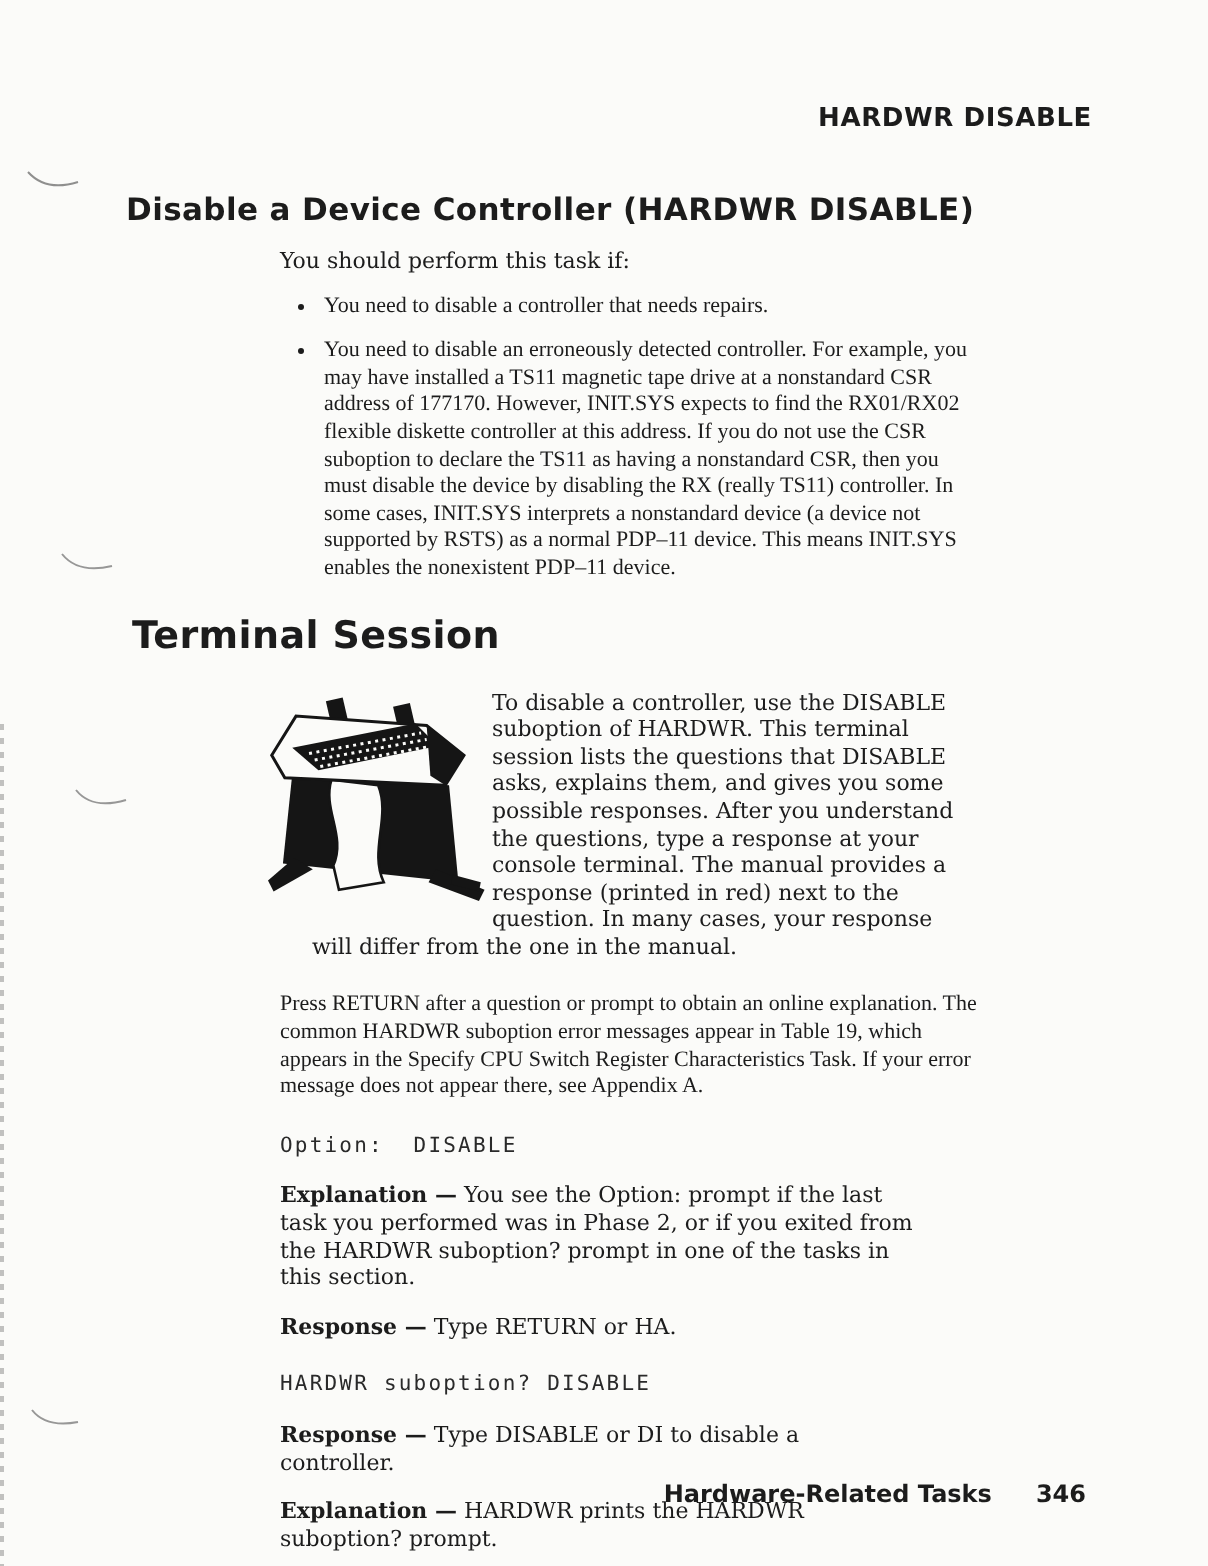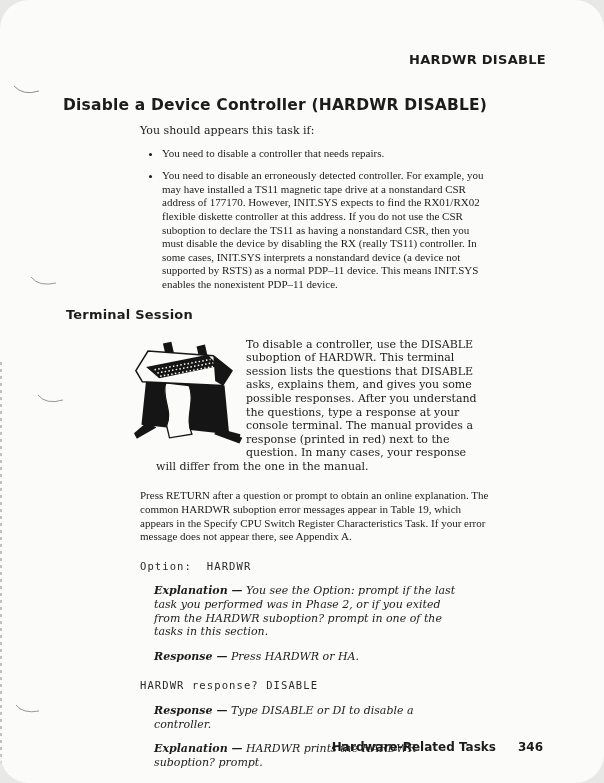--- a/index.html
+++ b/index.html
@@ -4,21 +4,20 @@
 <style>
   html,body{margin:0;padding:0;background:#e8e8e6;}
   .page{
     position:relative;
     width:604px;height:783px;
     margin:0 auto;
     background:#fbfbf9;
     color:#1c1c1c;
     font-family:"DejaVu Serif", serif;
     overflow:hidden;
-    border-radius:29px;
   }
   
   .running-head{
     position:absolute;top:52px;right:58px;
     font-family:"DejaVu Sans", "Liberation Sans", sans-serif;
     font-weight:bold;font-size:13px;letter-spacing:.3px;
   }
   
   .flow{position:absolute;top:96px;left:0;width:528px;}
   h1.section-title{
@@ -29,38 +28,38 @@
   .body-text{font-size:11px;line-height:13.6px;}
   .intro{margin:13px 40px 0 140px;}
   .perform{margin:10px 40px 0 140px;}
   ul.reasons{margin:9px 40px 0 140px;padding-left:21px;list-style:disc;font-family:Liberation Serif, serif;}
   ul.reasons li{padding-left:1px;}
   ul.reasons li + li{margin-top:9px;}
   ul.reasons li::marker{font-size:9px;}
   h2.ts-title{
     margin:15px 0 0 66px;
     font-family:"DejaVu Sans", "Liberation Sans", sans-serif;
-    font-size:13px;font-weight:bold;letter-spacing:.2px;
+    font-size:19px;font-weight:bold;letter-spacing:.2px;
   }
   .ts-body{margin:7px 34px 0 140px;}
   .terminal-fig{
     float:left;width:112px;height:110px;
     margin:2px 0 2px -6px;
   }
   .terminal-fig svg{display:block;width:112px;height:108px;}
   .ts-intro{margin:16px;}
   .press-return{margin-top:8px;font-family:Liberation Serif, serif;}
   .prompt{
     clear:both;
     margin:16px 0 0 0;
     font-family:"DejaVu Sans Mono", "Liberation Mono", monospace;
     font-size:10.5px;letter-spacing:1.1px;color:#2a2a2a;
     white-space:pre;
   }
-  .entry{margin:11px 34px 0 14px;font-style:italic;}
+  .entry{margin:11px 34px 0 0;}
   .entry .lbl{font-weight:bold;}
   
   .footer{
     position:absolute;top:740px;right:61px;
     display:flex;gap:22px;align-items:center;
     font-family:"DejaVu Sans", "Liberation Sans", sans-serif;
     font-weight:bold;font-size:12px;margin-left:17px;
   }
   
   .scan-mark{position:absolute;pointer-events:none;}
@@ -88,21 +87,21 @@
       <path d="M1,3 Q8,12 24,9" fill="none" stroke="#555" stroke-width="1" opacity=".6"></path>
     </svg>
   <div class="edge-strip"></div>
 
   <div class="running-head">HARDWR DISABLE</div>
 
   <div class="flow">
     <h1 class="section-title">Disable a Device Controller (HARDWR DISABLE)</h1>
 
 
-    <p class="body-text perform">You should appears this task if:</p>
+    <p class="body-text perform">You should perform this task if:</p>
 
     <ul class="reasons body-text">
       <li>You need to disable a controller that needs repairs.</li>
       <li>You need to disable an erroneously detected controller. For example, you may have installed a TS11 magnetic tape drive at a nonstandard CSR address of 177170. However, INIT.SYS expects to find the RX01/RX02 flexible diskette controller at this address. If you do not use the CSR suboption to declare the TS11 as having a nonstandard CSR, then you must disable the device by disabling the RX (really TS11) controller. In some cases, INIT.SYS interprets a nonstandard device (a device not supported by RSTS) as a normal PDP–11 device. This means INIT.SYS enables the nonexistent PDP–11 device.</li>
     </ul>
 
     <h2 class="ts-title">Terminal Session</h2>
 
     <div class="ts-body body-text">
       <div class="terminal-fig">
@@ -126,27 +125,27 @@
           <line x1="25" y1="33.5" x2="85" y2="22.5" stroke="#fbfbf9" stroke-width="1.6" stroke-dasharray="1.6 2.4"></line>
           <line x1="28" y1="37" x2="88" y2="26" stroke="#fbfbf9" stroke-width="1.6" stroke-dasharray="1.6 2.4"></line>
 
           <polygon points="85,15 105,31 95,47 87,42" fill="#151515"></polygon>
         </svg>
       </div>
 
       <p class="ts-intro">To disable a controller, use the DISABLE suboption of HARDWR. This terminal session lists the questions that DISABLE asks, explains them, and gives you some possible responses. After you understand the questions, type a response at your console terminal. The manual provides a response (printed in red) next to the question. In many cases, your response will differ from the one in the manual.</p>
       <p class="press-return">Press RETURN after a question or prompt to obtain an online explanation. The common HARDWR suboption error messages appear in Table 19, which appears in the Specify CPU Switch Register Characteristics Task. If your error message does not appear there, see Appendix A.</p>
 
-      <div class="prompt">Option:  HARDWR</div>
+      <div class="prompt">Option:  DISABLE</div>
 
       <p class="entry"><span class="lbl">Explanation —</span> <span>You see the Option: prompt if the last task you performed was in Phase 2, or if you exited from the HARDWR suboption? prompt in one of the tasks in this section.</span></p>
 
-      <p class="entry"><span class="lbl">Response —</span> <span>Press HARDWR or HA.</span></p>
+      <p class="entry"><span class="lbl">Response —</span> <span>Type RETURN or HA.</span></p>
 
-      <div class="prompt">HARDWR response? DISABLE</div>
+      <div class="prompt">HARDWR suboption? DISABLE</div>
 
       <p class="entry"><span class="lbl">Response —</span> <span>Type DISABLE or DI to disable a controller.</span></p>
 
       <p class="entry"><span class="lbl">Explanation —</span> <span>HARDWR prints the HARDWR suboption? prompt.</span></p>
     </div>
   </div>
 
   <div class="footer">
     <span>Hardware-Related Tasks</span>
     <span>346</span>

